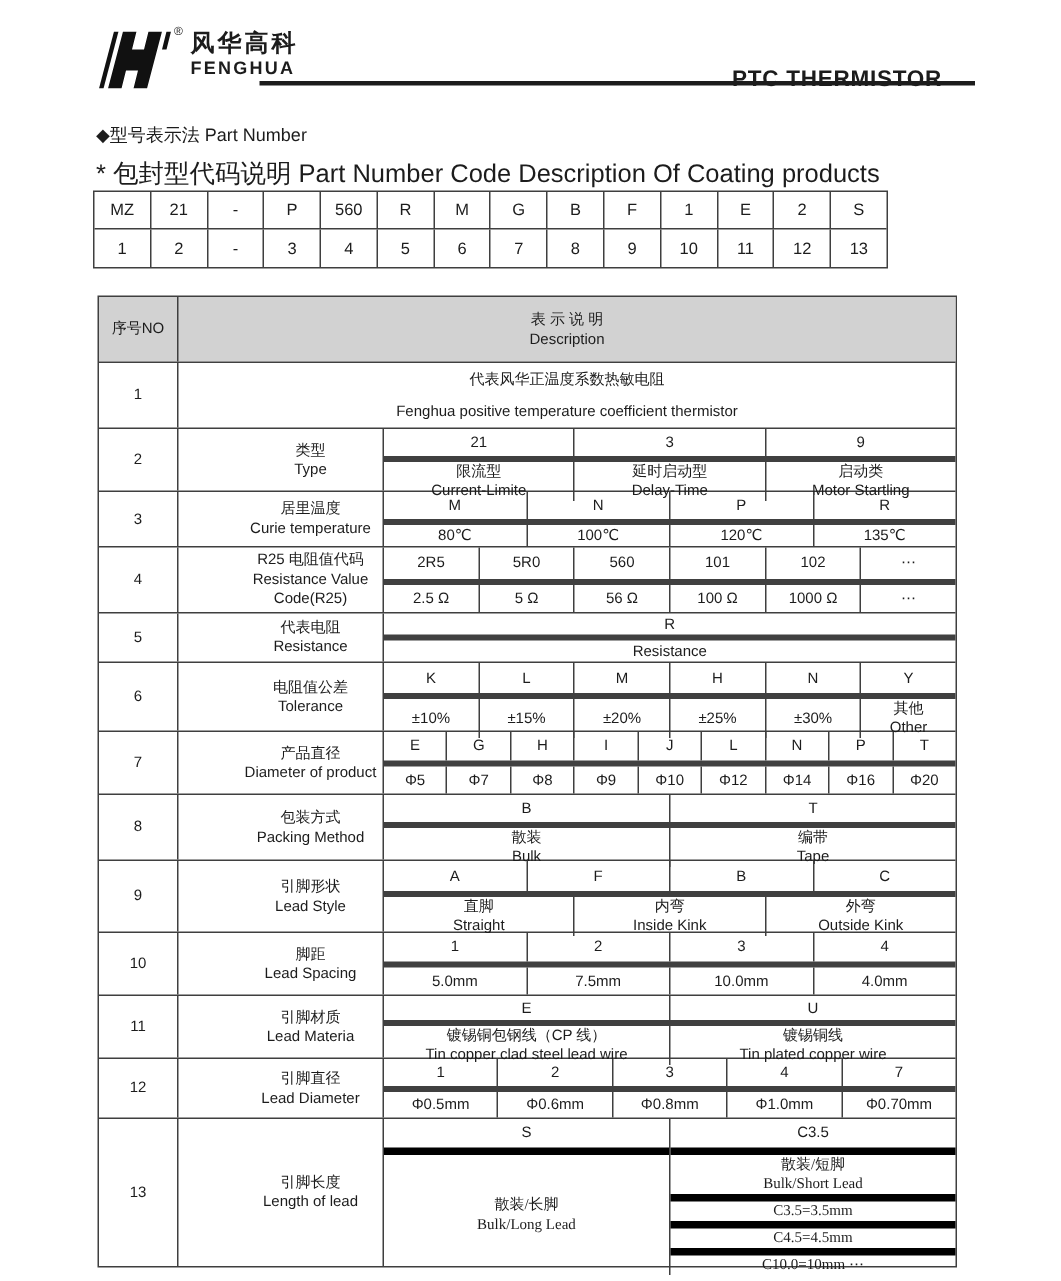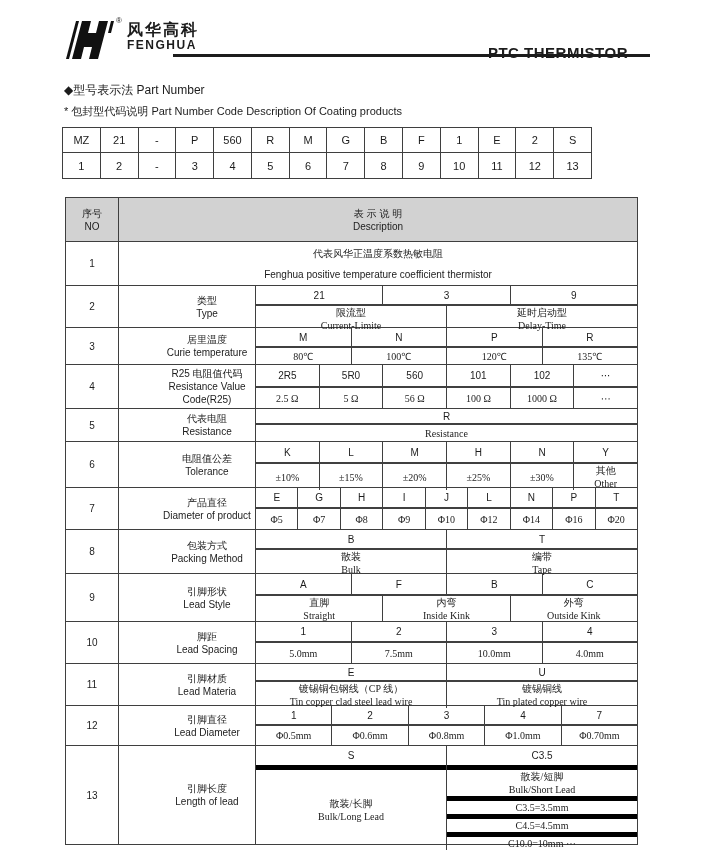--- a/index.html
+++ b/index.html
@@ -11,38 +11,38 @@
   
   .logo-mark{position:absolute;left:64px;top:21px;width:56px;height:38px;}
   .logo-reg{position:absolute;left:116px;top:16px;font-size:8px;color:#1c1c1c;}
   .brand{position:absolute;left:127px;top:21px;line-height:1.1;}
   .brand-cn{font-size:16px;font-weight:bold;letter-spacing:2px;}
   .brand-en{font-size:12px;font-weight:bold;letter-spacing:1.5px;}
   .product-title{position:absolute;top:44px;right:79px;font-size:15px;font-weight:bold;letter-spacing:.5px;}
   .header-rule{position:absolute;left:173px;right:57px;top:54px;height:3px;background:#1c1c1c;}
   
   .section-title{position:absolute;left:64px;top:82px;font-size:12px;}
-  .section-note{position:absolute;left:64px;top:104px;font-size:11px;}
+  .section-note{position:absolute;left:64px;top:104px;font-size:17px;}
   
   .pn-table{position:absolute;left:62px;top:127px;width:530px;border:1px solid #3f3f3f;box-sizing:border-box;}
   .pn-row{display:flex;height:24px;}
   .pn-row + .pn-row{border-top:1px solid #3f3f3f;height:25px;}
   .pn-row > div{flex:1;border-left:1px solid #3f3f3f;display:flex;align-items:center;justify-content:center;font-size:11px;}
   .pn-row > div:first-child{border-left:none;}
   
   .dtable{position:absolute;left:65px;top:197px;width:573px;border:1px solid #3f3f3f;box-sizing:border-box;font-size:10px;line-height:1.3;}
   .drow{display:flex;box-sizing:border-box;}
   .drow + .drow{border-top:1px solid #3f3f3f;}
-  .c-no{width:52px;flex:0 0 52px;display:flex;flex-direction:column;align-items:center;justify-content:center;text-align:center;box-sizing:border-box;}
+  .c-no{width:52px;flex:0 0 52px;display:flex;flex-direction:row;align-items:center;justify-content:center;text-align:center;box-sizing:border-box;}
   .c-label{width:137px;flex:0 0 137px;border-left:1px solid #3f3f3f;display:flex;flex-direction:column;align-items:center;justify-content:center;text-align:center;box-sizing:border-box;padding-left:40px;}
   .c-content{flex:1;border-left:1px solid #3f3f3f;display:flex;flex-direction:column;box-sizing:border-box;min-width:0;}
   .sub{display:flex;box-sizing:border-box;}
   .sub.code{flex:0 0 18px;}
   .sub.val{flex:1;}
-  .sub + .sub{border-top:2px solid #404040;font-family:Liberation Serif, serif;}
+  .sub + .sub{border-top:4px solid #404040;}
   .sub > .cell{flex:1;border-left:1px solid #3f3f3f;display:flex;flex-direction:column;align-items:center;justify-content:center;text-align:center;box-sizing:border-box;min-width:0;}
   .sub > .cell:first-child{border-left:none;}
   .dhead{background:#d2d2d2;height:43px;}
   .merged{flex:1;border-left:1px solid #3f3f3f;display:flex;flex-direction:column;align-items:center;justify-content:center;text-align:center;box-sizing:border-box;}
   .gap8 > div + div{margin-top:8px;}
   
   .r13-wrap{flex:1;display:flex;box-sizing:border-box;}
   .r13-col{flex:1;display:flex;flex-direction:column;box-sizing:border-box;min-width:0;}
   .r13-col + .r13-col{border-left:1px solid #3f3f3f;}
   .r13-head{flex:0 0 19px;display:flex;align-items:center;justify-content:center;box-sizing:border-box;}
@@ -140,20 +140,24 @@
         </div>
         <div class="sub val">
           <div class="cell">
             <div>限流型</div>
             <div>Current-Limite</div>
           </div>
           <div class="cell">
             <div>延时启动型</div>
             <div>Delay-Time</div>
           </div>
+          <div class="cell">
+            <div>启动类</div>
+            <div>Motor Startling</div>
+          </div>
         </div>
       </div>
     </div>
 
     <div class="drow" style="height:37px">
       <div class="c-no">3</div>
       <div class="c-label">
         <div>居里温度</div>
         <div>Curie temperature</div>
       </div>

